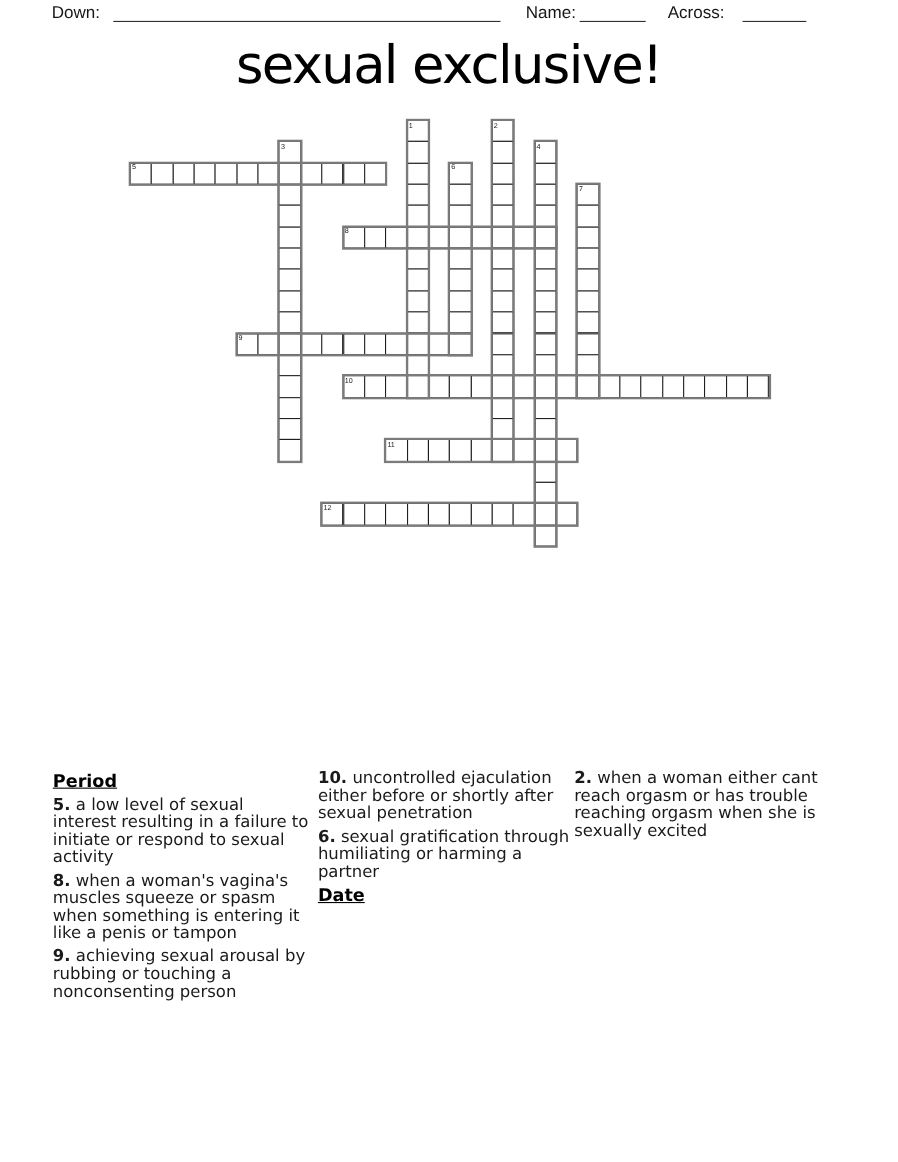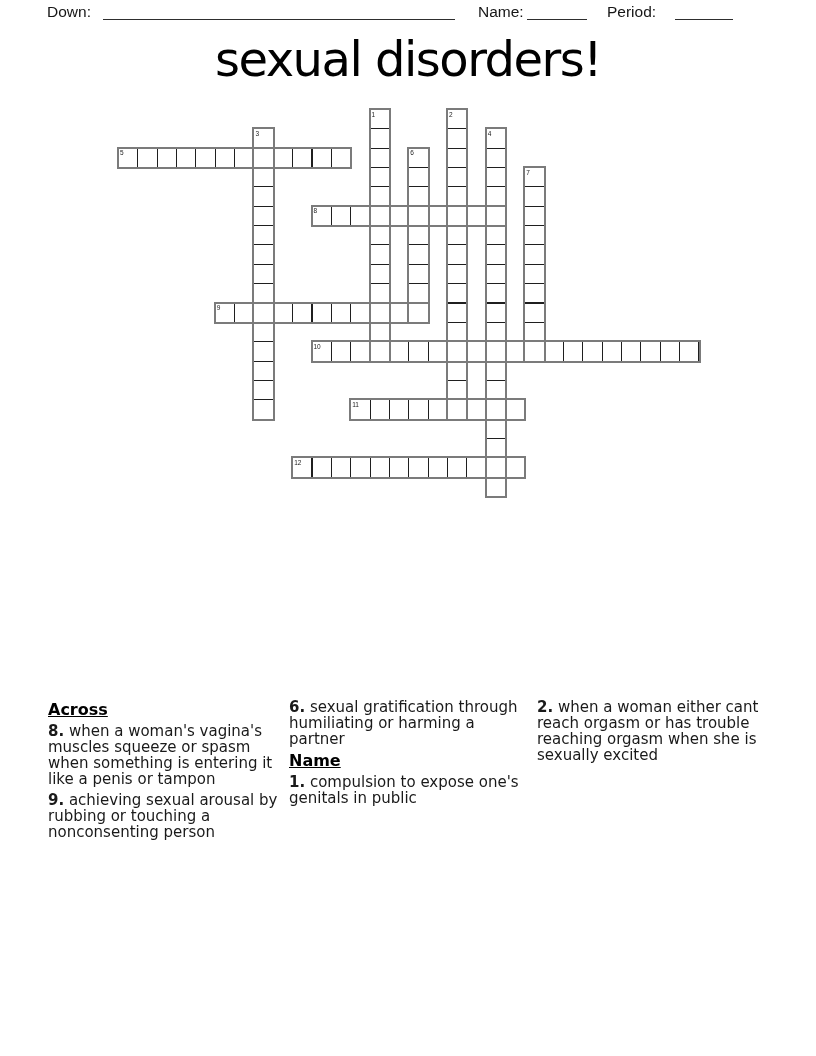--- a/index.html
+++ b/index.html
@@ -53,37 +53,37 @@
   
   .clue-col{position:absolute;top:699px;font-size:15px;line-height:16px;color:#1a1a1a;}
   .clue{margin:0 0 5px 0;}
   .clue b{font-weight:bold;}
   .clue-header{
     font-size:16px;font-weight:bold;text-decoration:underline;
     margin:2px 0 4px 0;line-height:18px;color:#000;
   }
   #clue-col-1{left:48px;width:233px;}
   #clue-col-2{left:289px;width:240px;}
-  #clue-col-3{left:537px;width:240px;}
+  #clue-col-3{left:522px;width:240px;}
 </style>
 </head>
 <body>
 
 <div id="page">
 
   <span class="hdr-label" style="left:47px">Down:</span>
   <div class="hdr-line" style="left:103px;width:352px"></div>
 
   <span class="hdr-label" style="left:478px">Name:</span>
   <div class="hdr-line" style="left:527px;width:60px"></div>
 
-  <span class="hdr-label" style="left:607px">Period:</span>
+  <span class="hdr-label" style="left:607px">Across:</span>
   <div class="hdr-line" style="left:675px;width:58px"></div>
 
-  <div id="title">sexual disorders!</div>
+  <div id="title">sexual exclusive!</div>
 
   <div id="grid">
       <div class="cell" style="left: 369.55px; top: 109px; width: 20.35px; height: 20.35px; border: 1px solid rgb(31, 31, 31); background: rgb(255, 255, 255);"></div>
       <div class="cell" style="left: 369.55px; top: 128.35px; width: 20.35px; height: 20.35px; border: 1px solid rgb(31, 31, 31); background: rgb(255, 255, 255);"></div>
       <div class="cell" style="left: 369.55px; top: 147.7px; width: 20.35px; height: 20.35px; border: 1px solid rgb(31, 31, 31); background: rgb(255, 255, 255);"></div>
       <div class="cell" style="left: 369.55px; top: 167.05px; width: 20.35px; height: 20.35px; border: 1px solid rgb(31, 31, 31); background: rgb(255, 255, 255);"></div>
       <div class="cell" style="left: 369.55px; top: 186.4px; width: 20.35px; height: 20.35px; border: 1px solid rgb(31, 31, 31); background: rgb(255, 255, 255);"></div>
       <div class="cell" style="left: 369.55px; top: 205.75px; width: 20.35px; height: 20.35px; border: 1px solid rgb(31, 31, 31); background: rgb(255, 255, 255);"></div>
       <div class="cell" style="left: 369.55px; top: 225.1px; width: 20.35px; height: 20.35px; border: 1px solid rgb(31, 31, 31); background: rgb(255, 255, 255);"></div>
       <div class="cell" style="left: 369.55px; top: 244.45px; width: 20.35px; height: 20.35px; border: 1px solid rgb(31, 31, 31); background: rgb(255, 255, 255);"></div>
@@ -240,26 +240,27 @@
       <div class="word-num" style="left: 216.75px; top: 304px;">9</div>
       <div class="word-outline" style="left: 310.5px; top: 340.2px; width: 390px; height: 22.35px; border: 2px solid rgb(123, 123, 123);"></div>
       <div class="word-num" style="left: 313.5px; top: 342.7px;">10</div>
       <div class="word-outline" style="left: 349.2px; top: 398.25px; width: 177.15px; height: 22.35px; border: 2px solid rgb(123, 123, 123);"></div>
       <div class="word-num" style="left: 352.2px; top: 400.75px;">11</div>
       <div class="word-outline" style="left: 291.15px; top: 456.3px; width: 235.2px; height: 22.35px; border: 2px solid rgb(123, 123, 123);"></div>
       <div class="word-num" style="left: 294.15px; top: 458.8px;">12</div>
     </div>
 
   <div class="clue-col" id="clue-col-1">
-      <div class="clue-header">Across</div>
+      <div class="clue-header">Period</div>
+      <div class="clue"><b>5.</b> a low level of sexual interest resulting in a failure to initiate or respond to sexual activity</div>
       <div class="clue"><b>8.</b> when a woman's vagina's muscles squeeze or spasm when something is entering it like a penis or tampon</div>
       <div class="clue"><b>9.</b> achieving sexual arousal by rubbing or touching a nonconsenting person</div>
     </div>
   <div class="clue-col" id="clue-col-2">
+      <div class="clue"><b>10.</b> uncontrolled ejaculation either before or shortly after sexual penetration</div>
       <div class="clue"><b>6.</b> sexual gratification through humiliating or harming a partner</div>
-      <div class="clue-header">Name</div>
-      <div class="clue"><b>1.</b> compulsion to expose one's genitals in public</div>
+      <div class="clue-header">Date</div>
     </div>
   <div class="clue-col" id="clue-col-3">
       <div class="clue"><b>2.</b> when a woman either cant reach orgasm or has trouble reaching orgasm when she is sexually excited</div>
     </div>
 
 </div>
 
 </body></html>

